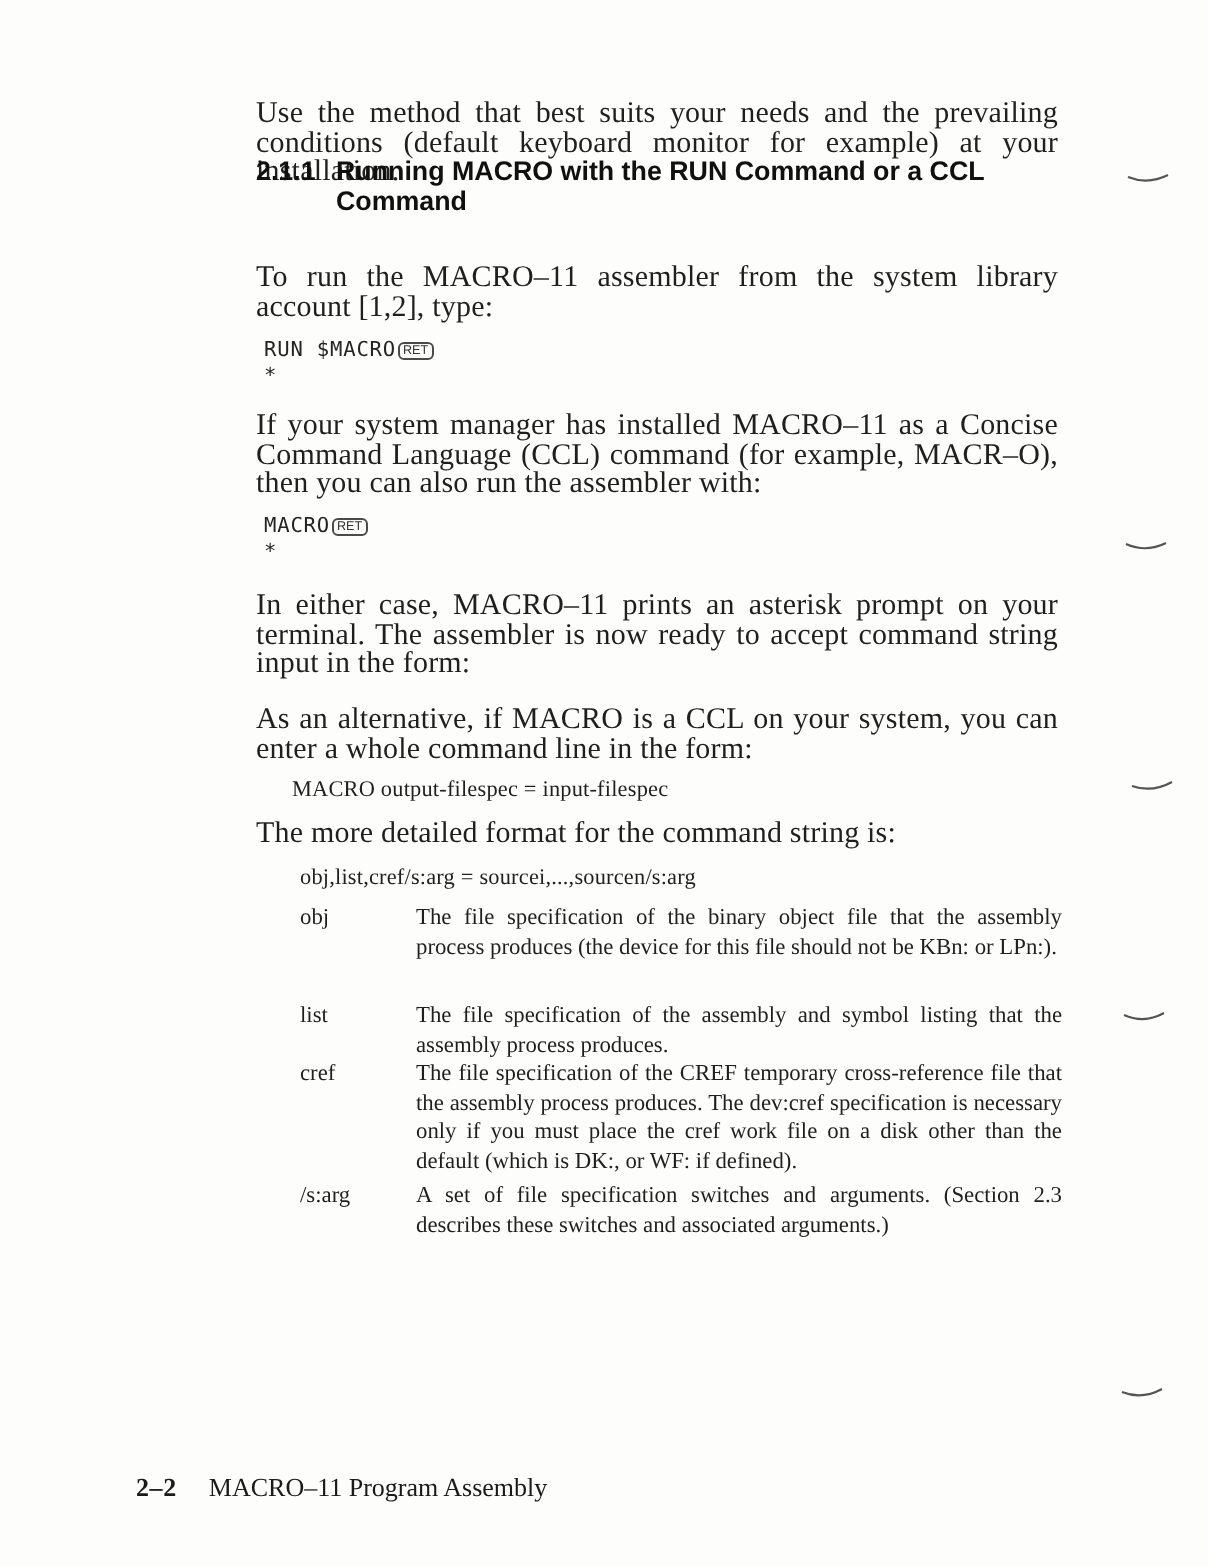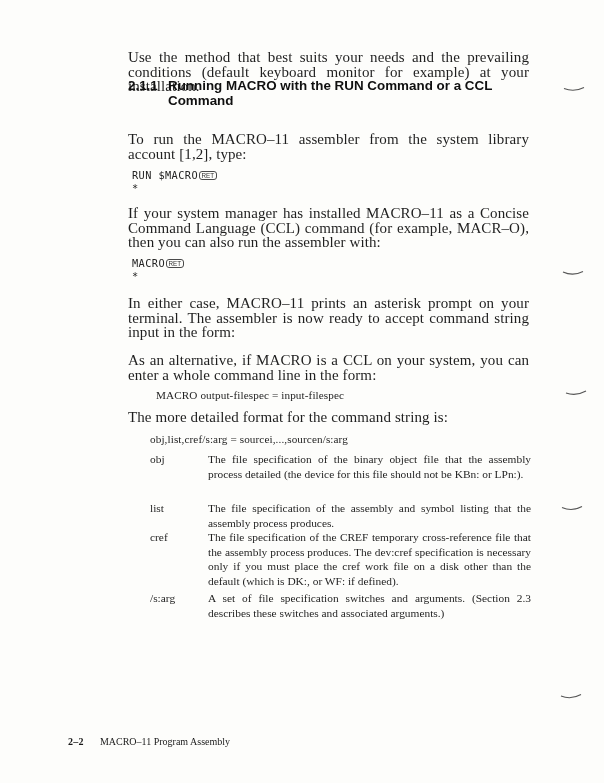--- a/index.html
+++ b/index.html
@@ -27,21 +27,21 @@
     display:inline-block; font-family:"Liberation Sans", sans-serif;
     font-size:6.3px; line-height:7.5px; letter-spacing:0;
     border:1px solid #4a4a4a; border-radius:3px; padding:0 1.5px;
     vertical-align:1.5px; margin-left:1px; color:#333;
   }
   .prompt-line { margin-top:0; }
   .format { font-size:11.2px; line-height:14px; letter-spacing:0.1px; }
   .def { display:flex; font-size:11.4px; line-height:14.55px; }
   .def .term { width:58px; flex:0 0 auto; }
   .def .desc { width:323px; text-align:justify; hyphens:manual; }
-  .footer { display:flex; align-items:baseline; font-size:10px; color:#1a1a1a; }
+  .footer { display:flex; align-items:baseline; font-size:13px; color:#1a1a1a; }
   .footer .num { font-weight:bold; margin-right:16px; letter-spacing:0.3px; }
   .mark { position:absolute; width:22px; height:9px; }
   .mark svg { display:block; }
 </style>
 </head>
 <body>
 
 <div class="page">
 
   <p class="abs body" style="left:128px; top:50px; margin:0;">Use the method that best suits your needs and the prevailing conditions (default keyboard monitor for example) at your installation.</p>
@@ -63,29 +63,29 @@
   <div class="abs code" style="left:132px; top:257px;">
     <div><span>MACRO</span><span class="retkey">RET</span></div>
     <div class="prompt-line">*</div>
   </div>
 
   <p class="abs body" style="left:128px; top:296px; margin:0;">In either case, MACRO–11 prints an asterisk prompt on your terminal. The assembler is now ready to accept command string input in the form:</p>
 
 
   <p class="abs body" style="left:128px; top:353px; margin:0;">As an alternative, if MACRO is a CCL on your system, you can enter a whole command line in the form:</p>
 
-  <div class="abs format" style="left:156px; top:388px;">MACRO output-filespec = input-filespec</div>
+  <div class="abs format" style="left:146px; top:388px;">MACRO output-filespec = input-filespec</div>
 
   <p class="abs body" style="left:128px; top:410px; margin:0;">The more detailed format for the command string is:</p>
 
   <div class="abs format" style="left:150px; top:432px;">obj,list,cref/s:arg = sourcei,...,sourcen/s:arg</div>
 
   <div class="abs def" style="left:150px; top:452px;">
     <span class="term">obj</span>
-    <span class="desc">The file specification of the binary object file that the assembly process detailed (the device for this file should not be KBn: or LPn:).</span>
+    <span class="desc">The file specification of the binary object file that the assembly process produces (the device for this file should not be KBn: or LPn:).</span>
   </div>
 
   <div class="abs def" style="left:150px; top:530px;">
     <span class="term">cref</span>
     <span class="desc">The file specification of the CREF temporary cross-reference file that the assembly process produces. The dev:cref specifica­tion is necessary only if you must place the cref work file on a disk other than the default (which is DK:, or WF: if defined).</span>
   </div>
 
   <div class="abs def" style="left:150px; top:501px;">
     <span class="term">list</span>
     <span class="desc">The file specification of the assembly and symbol listing that the assembly process produces.</span>

